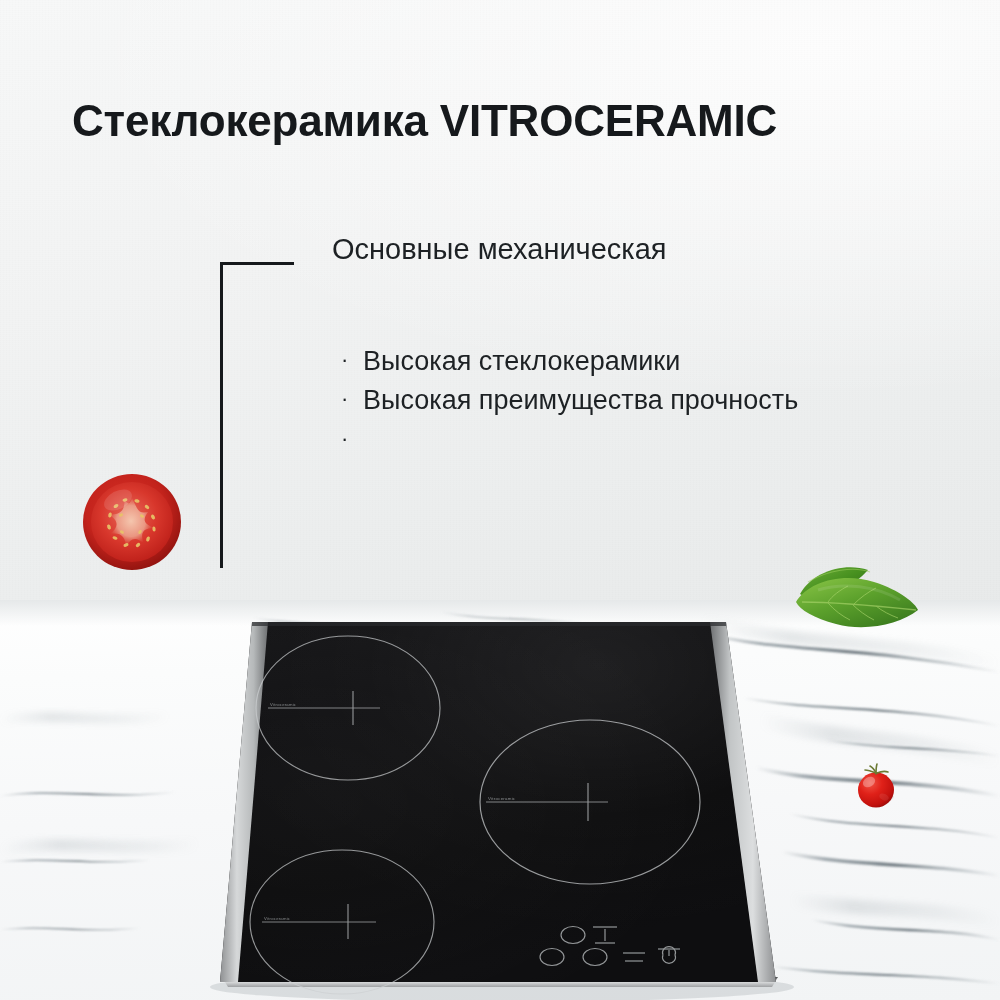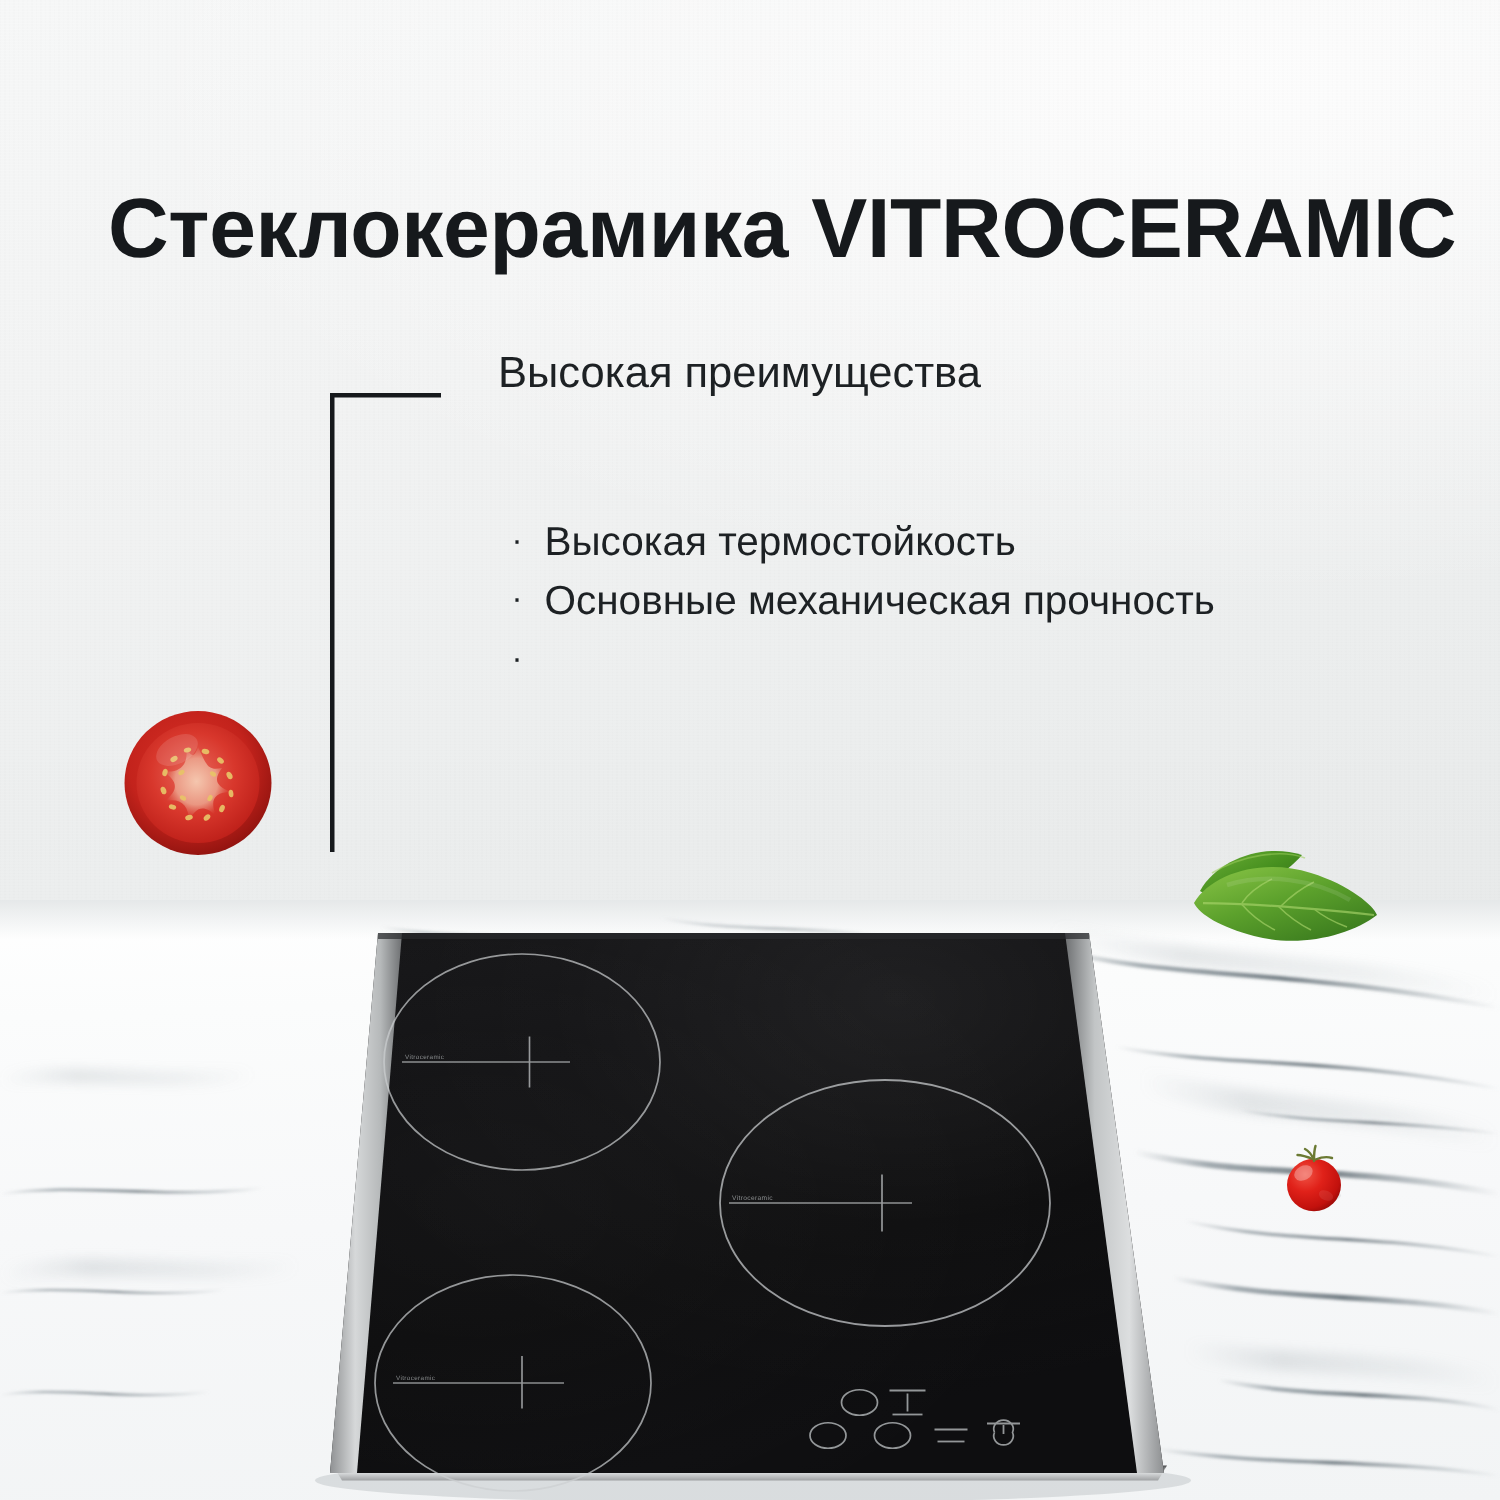--- a/index.html
+++ b/index.html
@@ -39,22 +39,22 @@
     position:absolute; left:0; top:0; width:1000px; height:26px;
     background:linear-gradient(180deg, rgba(228,231,232,.95) 0%, rgba(255,255,255,0) 100%);
   }
 
   
   .cooktop { position:absolute; left:190px; top:605px; width:620px; height:395px; }
 
   
   .headline {
     position:absolute; left:72px; top:96px; width:860px;
-    font-size:56px; font-weight:700; letter-spacing:-.2px;
-    color:#16191c; white-space:nowrap;margin-top:23px;
+    font-size:44px; font-weight:700; letter-spacing:-.2px;
+    color:#16191c; white-space:nowrap;
   }
   .bracket { position:absolute; left:220px; top:262px; width:74px; height:306px; }
   .bracket .varm {
     position:absolute; left:0; top:0; width:3px; height:306px; background:#16191c;
   }
   .bracket .harm {
     position:absolute; left:0; top:0; width:74px; height:3px; background:#16191c;
   }
 
   .subhead {
@@ -340,30 +340,30 @@
   </div>
 
   <div class="headline">Стеклокерамика VITROCERAMIC</div>
 
   <div class="bracket">
     <div class="varm"></div>
     <div class="harm"></div>
   </div>
 
   <div class="subhead">
-    <div>Высокая преимущества</div>
+    <div>Основные механическая</div>
   </div>
 
   <div class="bullets">
     <div class="row">
       <span class="dot">·</span>
-      <span>Высокая термостойкость</span>
+      <span>Высокая стеклокерамики</span>
     </div>
     <div class="row">
       <span class="dot">·</span>
-      <span>Основные механическая прочность</span>
+      <span>Высокая преимущества прочность</span>
     </div>
     <div class="row">
       <span class="dot">·</span>
     </div>
   </div>
 
 </div>
 
 </body></html>

